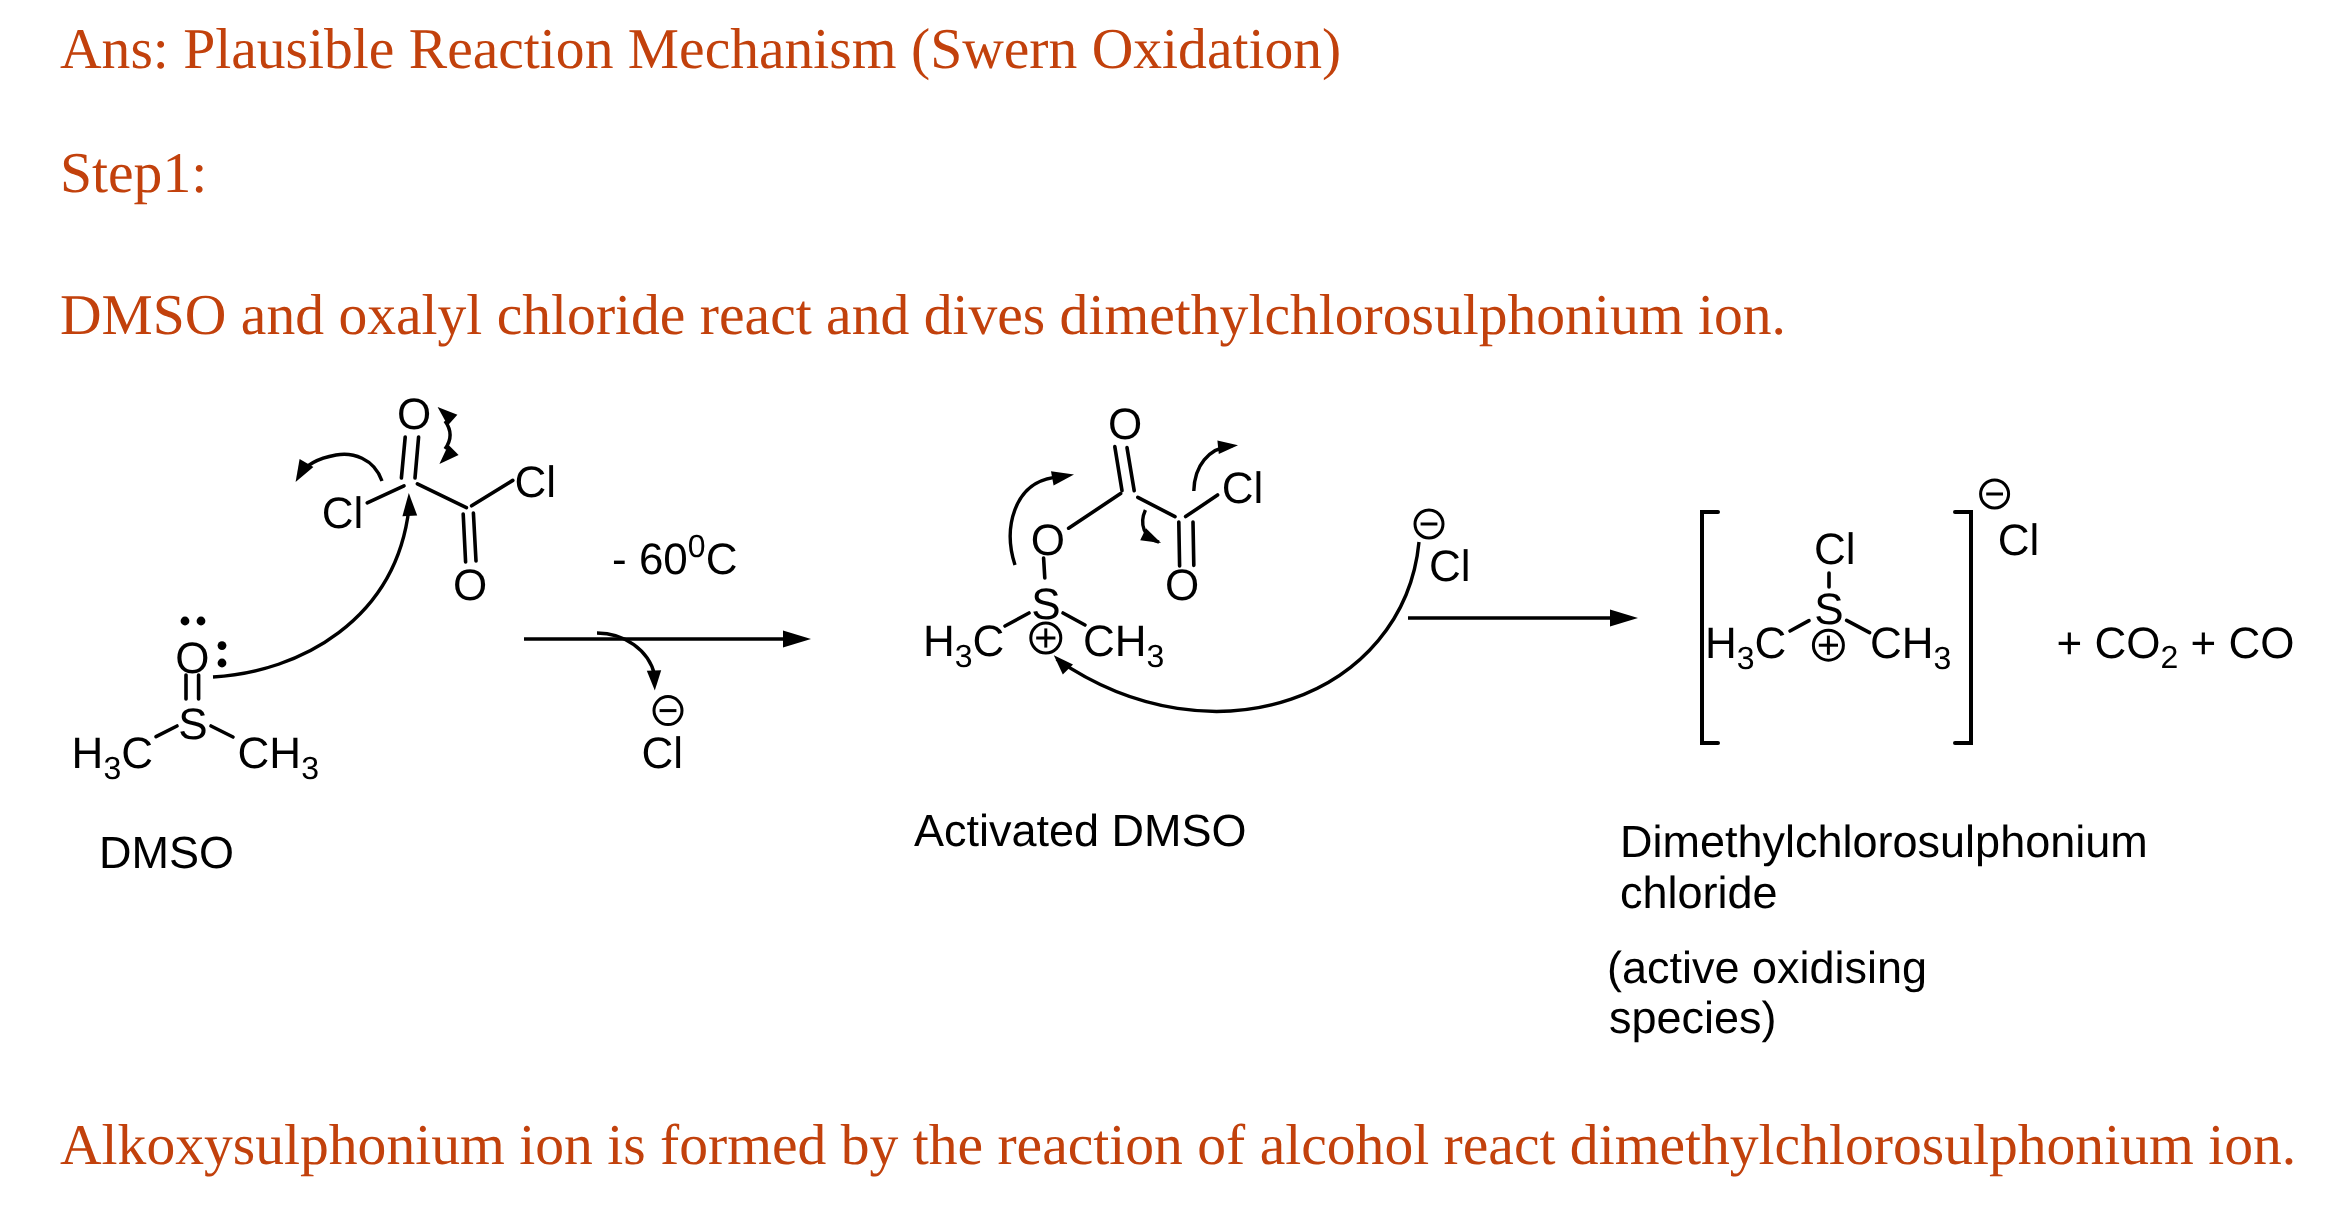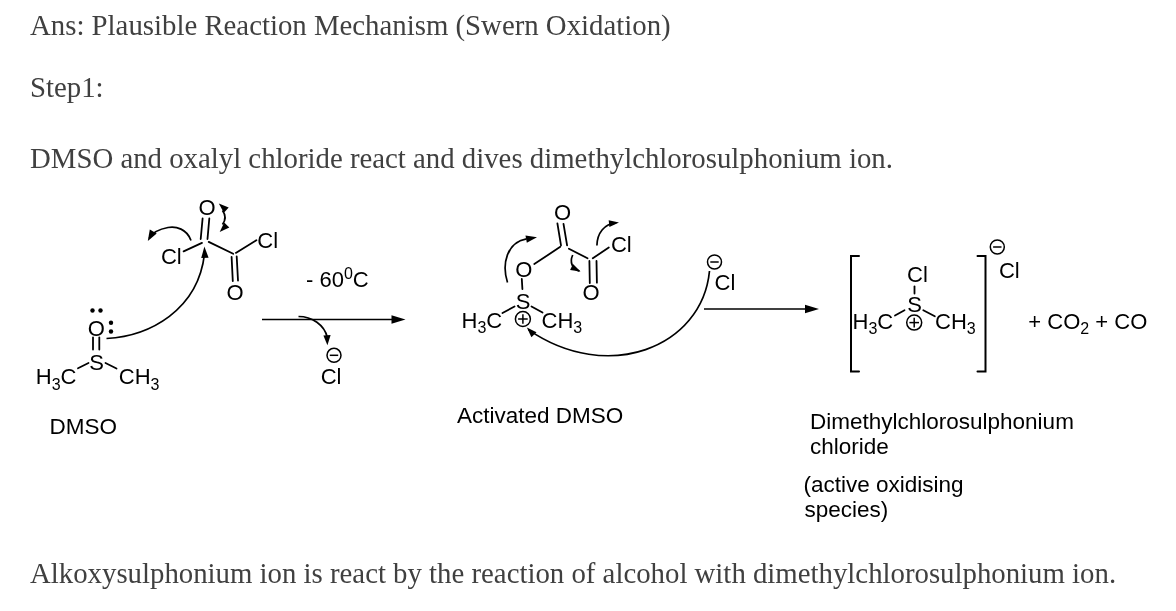--- a/index.html
+++ b/index.html
@@ -1,27 +1,27 @@
 <!DOCTYPE html>
 <html><head>
 <meta charset="utf-8">
 <style>
   html,body{margin:0;padding:0;background:#fff;width:1176px;height:611px;overflow:hidden}
-  .ser{position:absolute;font-family:"Liberation Serif",serif;font-size:28.8px;line-height:1;color:#404040;white-space:nowrap}
+  .ser{position:absolute;font-family:"Liberation Serif",serif;font-size:28.8px;line-height:1;color:#c2410c;white-space:nowrap}
   svg text{font-family:"Liberation Sans",sans-serif;fill:#000}
   .at{font-size:22px}
   .sb{font-size:16px}
   .lab{font-size:22.5px}
 </style>
 </head>
 <body>
 <div class="ser" style="left:30px;top:11px">Ans: Plausible Reaction Mechanism (Swern Oxidation)</div>
 <div class="ser" style="left:30px;top:73px">Step1:</div>
 <div class="ser" style="left:30px;top:144px">DMSO and oxalyl chloride react and dives dimethylchlorosulphonium ion.</div>
-<div class="ser" style="left:30px;top:559px">Alkoxysulphonium ion is react by the reaction of alcohol with dimethylchlorosulphonium ion.</div>
+<div class="ser" style="left:30px;top:559px">Alkoxysulphonium ion is formed by the reaction of alcohol react dimethylchlorosulphonium ion.</div>
 
 <svg width="1176" height="611" style="position:absolute;left:0;top:0">
 <g stroke="#000" stroke-width="1.8" fill="none" stroke-linecap="round">
 
   <line x1="202.6" y1="218.5" x2="200.7" y2="239"></line>
   <line x1="209.3" y1="218.5" x2="207.5" y2="239"></line>
   <line x1="183.6" y1="251.4" x2="202" y2="242.9"></line>
   <line x1="208.7" y1="241.9" x2="233.2" y2="253.8"></line>
   <line x1="235.8" y1="252.9" x2="256.4" y2="240.2"></line>
   <line x1="231.6" y1="257" x2="232.8" y2="281"></line>

